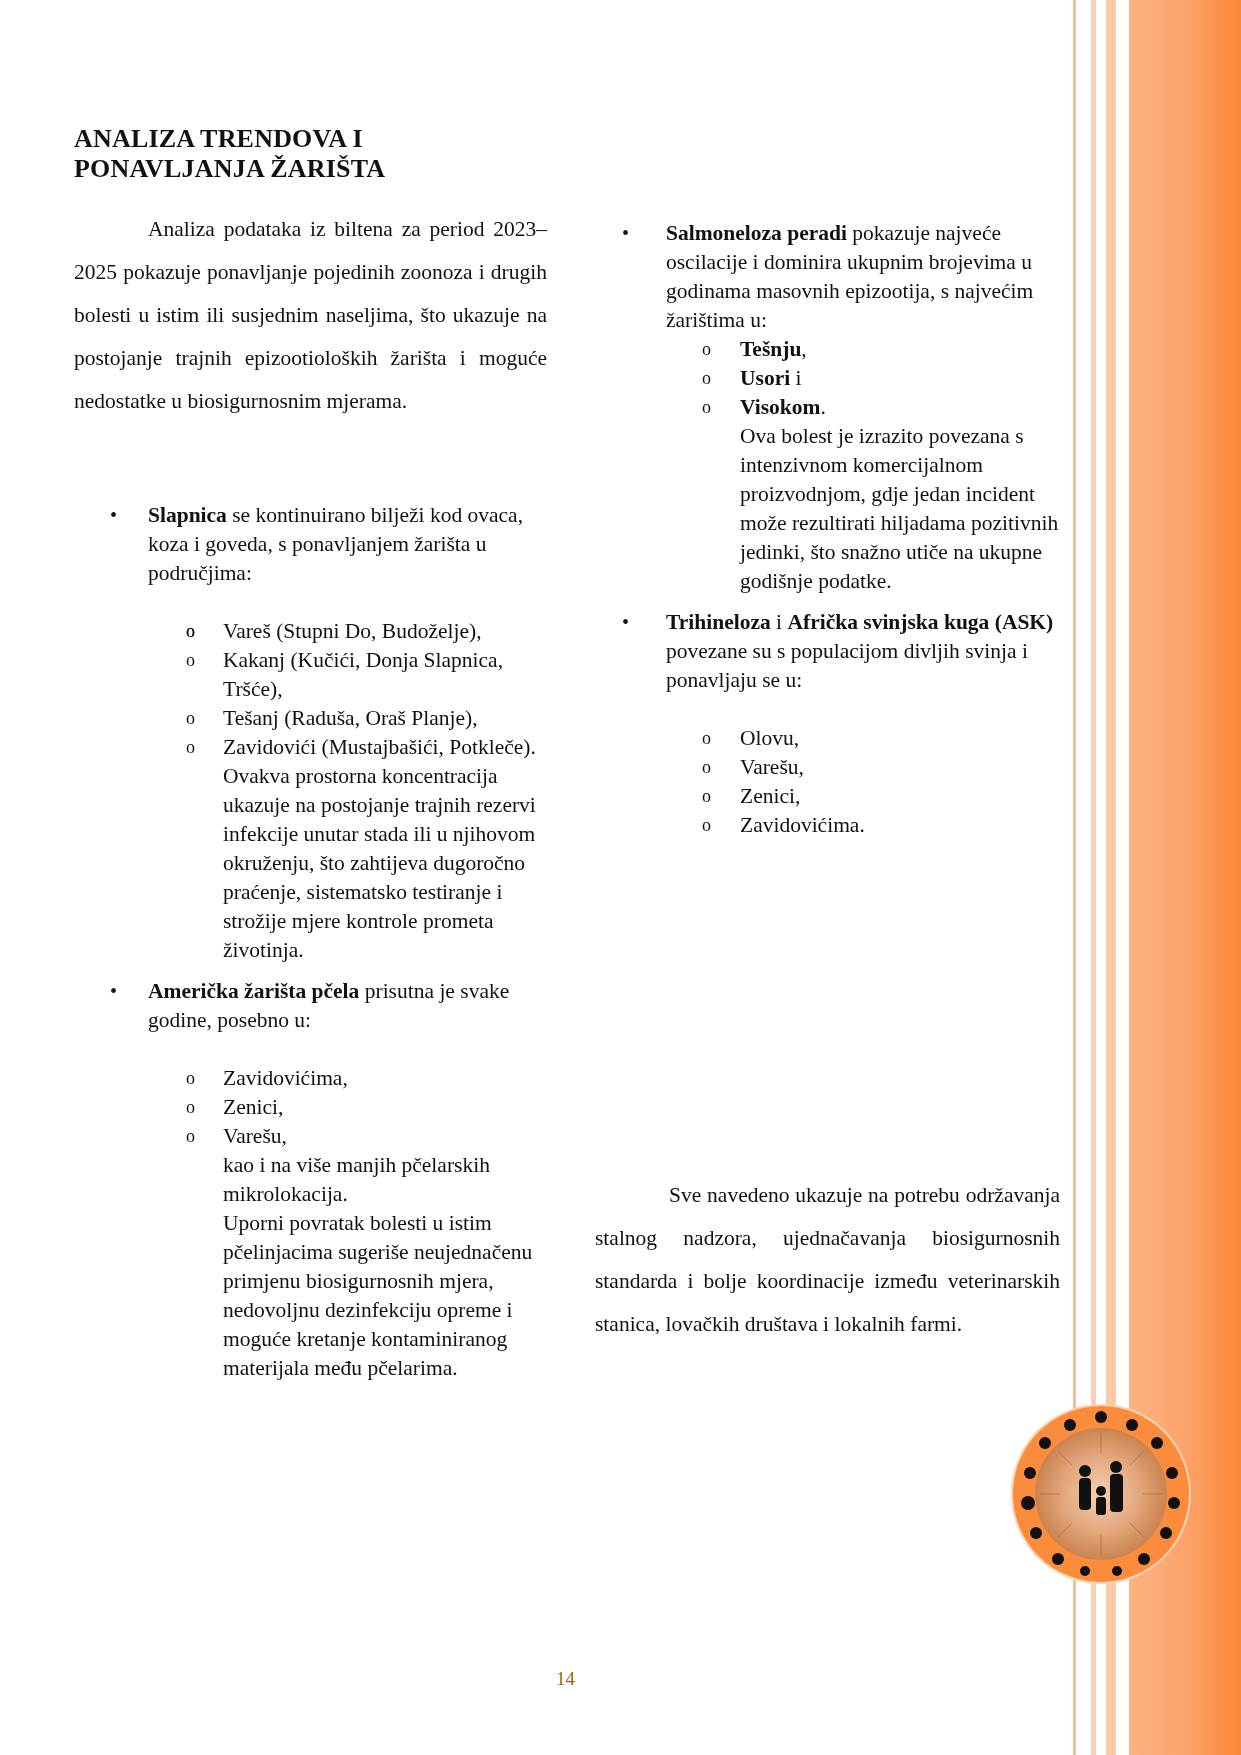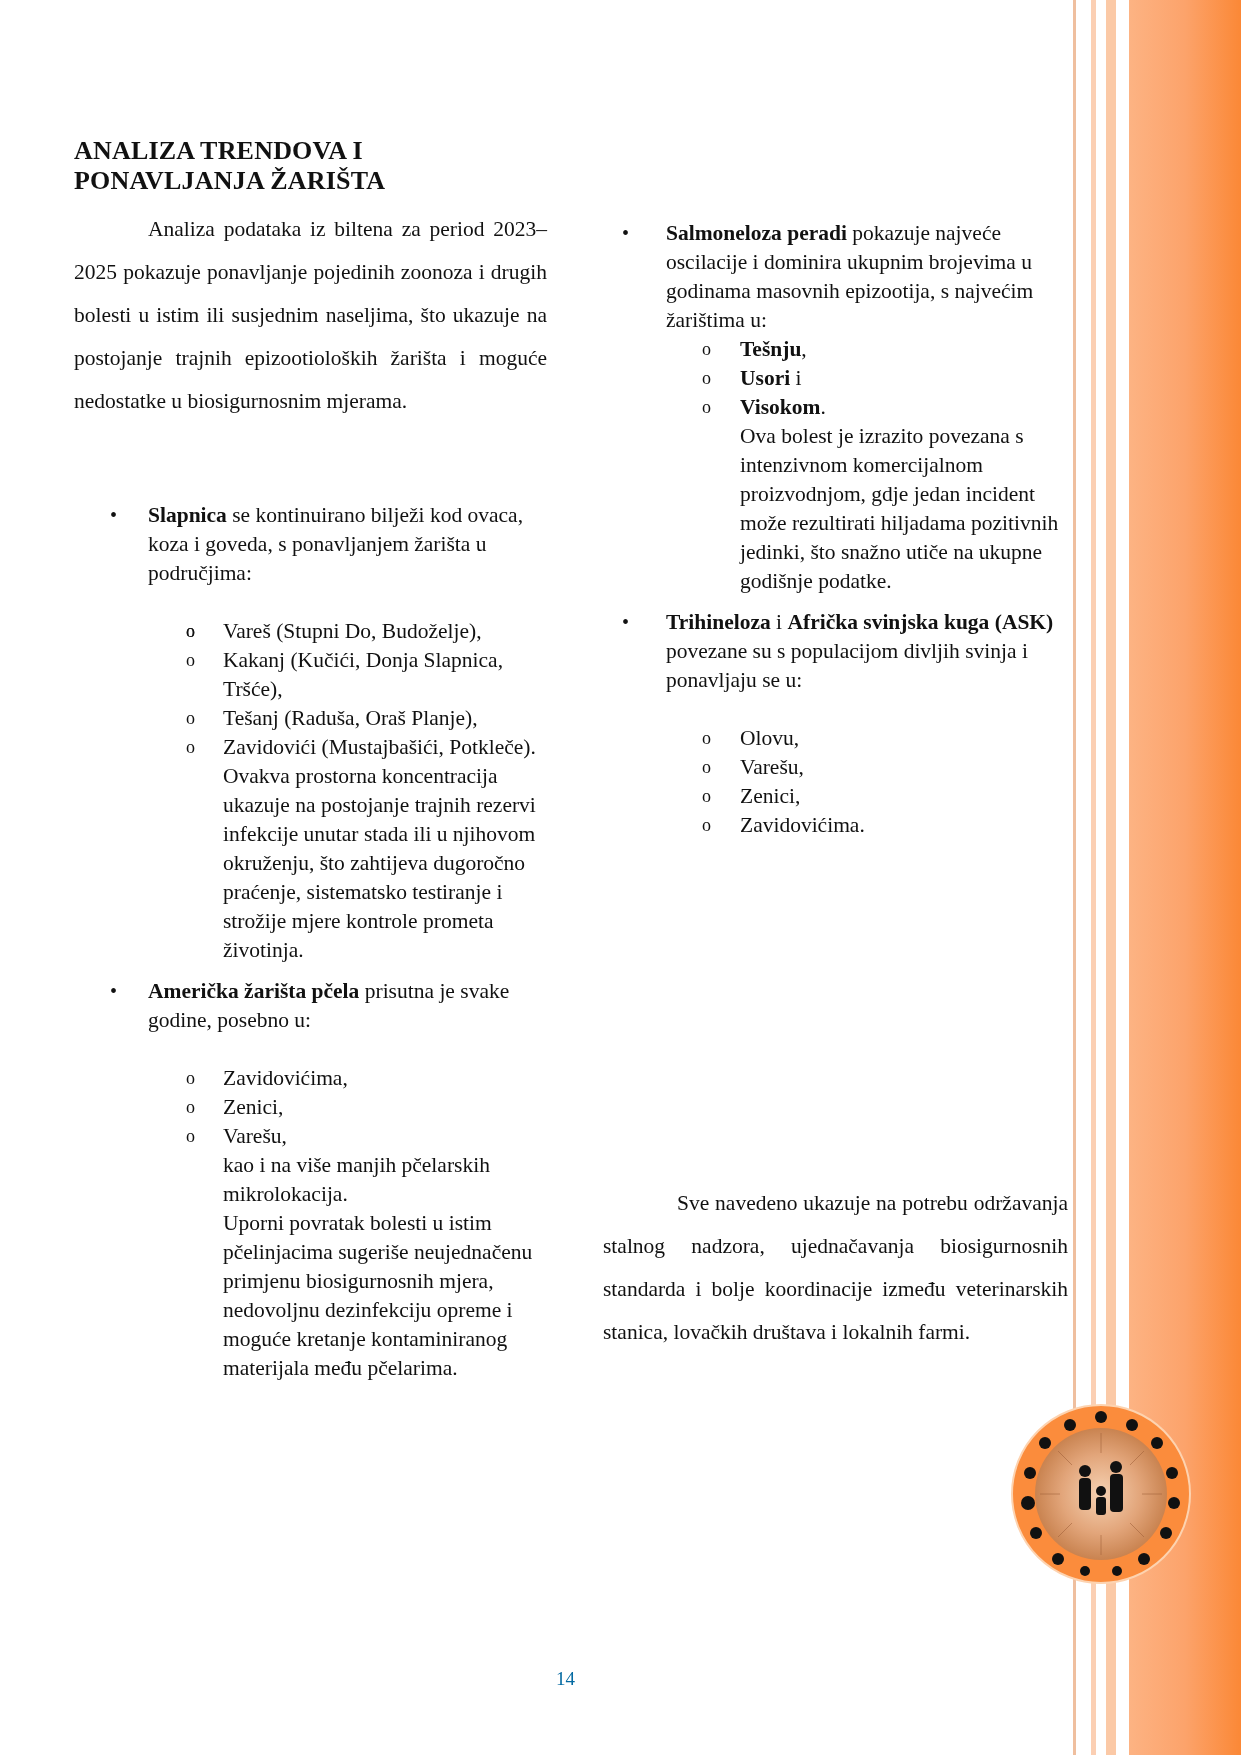--- a/index.html
+++ b/index.html
@@ -15,29 +15,29 @@
   .s3 { left: 1106px; width: 10px; background: #fbc9a6; }
   .band {
     position: absolute; top: 0; left: 1129px; width: 112px; height: 1755px;
     background: linear-gradient(to right, #fdb383 0%, #fca36b 50%, #fb8836 100%);
   }
   .logo {
     position: absolute; left: 1010px; top: 1403px; width: 182px; height: 182px;
   }
 
   h1 {
-    position: absolute; left: 74px; top: 136px; margin: 0;
+    position: absolute; left: 74px; top: 124px; margin: 0;
     font-size: 26px; line-height: 30px; font-weight: bold; letter-spacing: 0.2px;
   }
   .lead {
     position: absolute; left: 74px; top: 208px; width: 473px; margin: 0;
     font-size: 21.5px; line-height: 43px; text-align: justify; text-indent: 74px;
   }
   .closing {
-    position: absolute; left: 591px; top: 1170px; width: 465px; margin: 12px;
+    position: absolute; left: 591px; top: 1170px; width: 465px; margin: 4px;
     font-size: 21.5px; line-height: 43px; text-align: justify; text-indent: 74px;
   }
   .col {
     position: absolute; font-size: 21.5px; line-height: 29px;
   }
   .col-left { left: 74px; top: 501px; width: 480px; }
   .col-right { left: 622px; top: 219px; width: 440px; }
   .bl { position: relative; padding-left: 74px; }
   .col-right .bl { padding-left: 44px; }
   .bl .dot {
@@ -47,21 +47,21 @@
   .sub { position: relative; padding-left: 149px; }
   .col-right .sub { padding-left: 118px; }
   .sub .circ {
     position: absolute; left: 112px; top: 0; font-size: 18px;
   }
   .col-right .sub .circ { left: 80px; }
   .para { padding-left: 149px; }
   .col-right .para { padding-left: 118px; }
   .gap { height: 29px; }
   .page-num {
-    position: absolute; left: 556px; top: 1668px; font-size: 19px; color: #0369a1;
+    position: absolute; left: 556px; top: 1668px; font-size: 19px; color: #a16207;
   }
   b { font-weight: bold; }
 </style>
 </head>
 <body>
 
 <div class="stripe s1"></div>
 <div class="stripe s2"></div>
 <div class="stripe s3"></div>
 <div class="band"></div>

